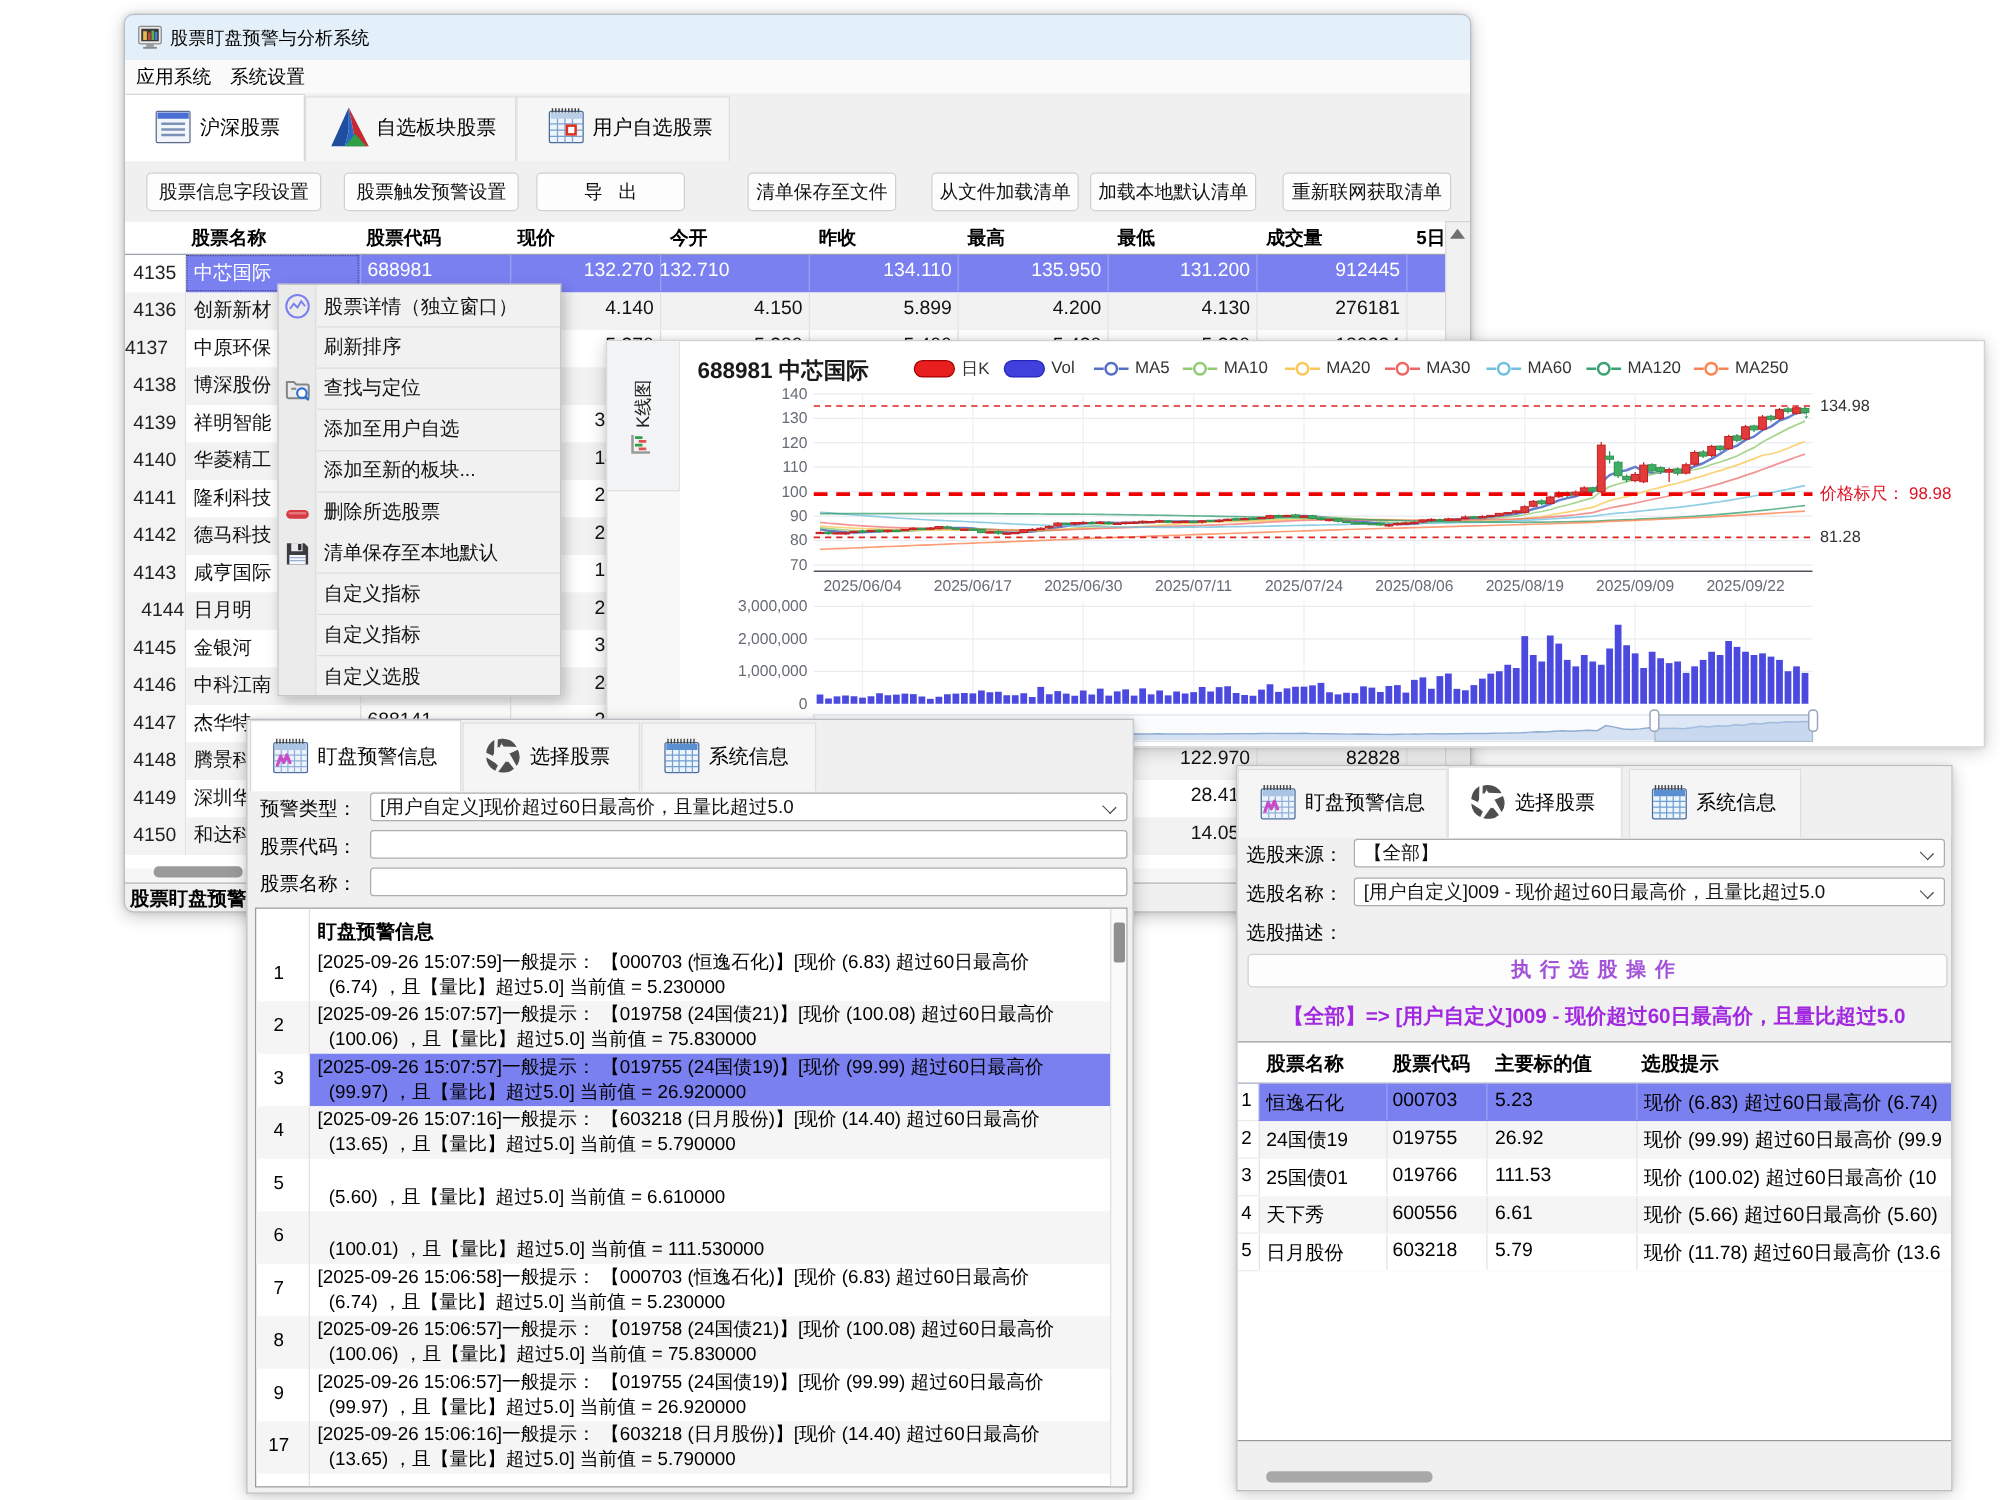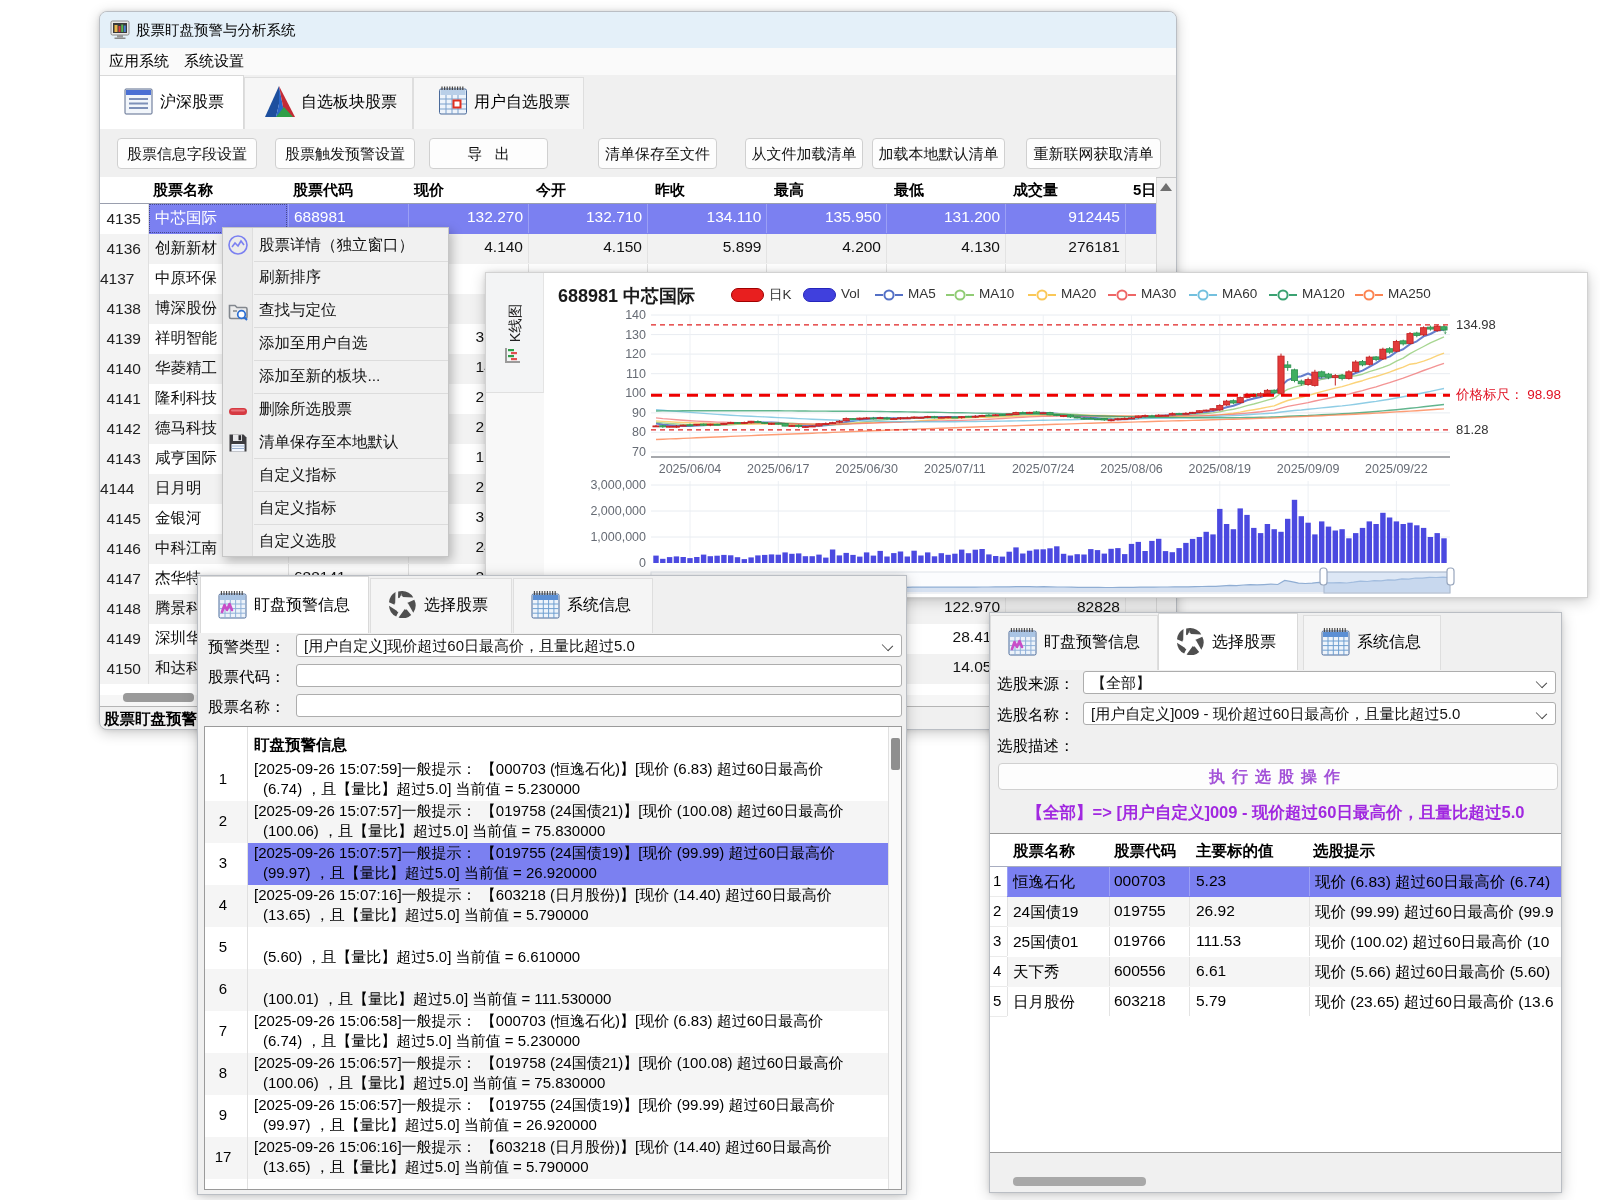--- a/index.html
+++ b/index.html
@@ -103,21 +103,21 @@
       <div class="colsep" style="left:308px;background:#9ba0f5"></div>
       <div class="colsep" style="left:427.5px;background:#9ba0f5"></div>
       <div class="colsep" style="left:546.5px;background:#9ba0f5"></div>
       <div class="colsep" style="left:666px;background:#9ba0f5"></div>
       <div class="colsep" style="left:785.5px;background:#9ba0f5"></div>
       <div class="colsep" style="left:904.5px;background:#9ba0f5"></div>
       <div class="colsep" style="left:1024.5px;background:#9ba0f5"></div>
       <div class="abs" style="left:55px;top:4px;font-size:15.5px;color:#fff;white-space:nowrap">中芯国际</div>
       <div class="abs" style="left:194px;top:4px;font-size:15.5px;color:#fff">688981</div>
       <div class="abs" style="left:308px;top:4px;width:115.0px;text-align:right;font-size:15.5px;color:#fff">132.270</div>
-      <div class="abs" style="left:427.5px;top:4px;width:114.5px;text-align:right;font-size:15.5px;color:#fff">132.710</div>
+      <div class="abs" style="left:427.5px;top:4px;width:114.5px;font-size:15.5px;color:#fff">132.710</div>
       <div class="abs" style="left:546.5px;top:4px;width:115.0px;text-align:right;font-size:15.5px;color:#fff">134.110</div>
       <div class="abs" style="left:666px;top:4px;width:115.0px;text-align:right;font-size:15.5px;color:#fff">135.950</div>
       <div class="abs" style="left:785.5px;top:4px;width:114.5px;text-align:right;font-size:15.5px;color:#fff">131.200</div>
       <div class="abs" style="left:904.5px;top:4px;width:115.5px;text-align:right;font-size:15.5px;color:#fff">912445</div>
       <div class="abs" style="left:49px;top:0px;width:138px;height:29px;border:1px dotted #454a8f"></div>
     </div>
     <div class="abs" style="left:0;top:222px;width:1056px;height:30px;border-bottom:1px solid #ebebeb">
       <div class="abs" style="left:0;top:0;width:48.5px;height:30px;background:#f3f3f3;border-right:1px solid #e0e0e0;font-size:15.5px;color:#222;text-align:center;line-height:29px">4136</div>
       <div class="abs" style="left:48.5px;top:0;width:1007.5px;height:30px;background:#f2f2f2"></div>
       <div class="colsep" style="left:188px;background:#e3e3e3"></div>
@@ -271,21 +271,21 @@
       <div class="abs" style="left:55px;top:4px;font-size:15.5px;color:#111;white-space:nowrap">咸亨国际</div>
       <div class="abs" style="left:194px;top:4px;font-size:15.5px;color:#111">605056</div>
       <div class="abs" style="left:308px;top:4px;width:115.0px;text-align:right;font-size:15.5px;color:#111">19.440</div>
       <div class="abs" style="left:427.5px;top:4px;width:114.5px;text-align:right;font-size:15.5px;color:#111">19.480</div>
       <div class="abs" style="left:546.5px;top:4px;width:115.0px;text-align:right;font-size:15.5px;color:#111">19.520</div>
       <div class="abs" style="left:666px;top:4px;width:115.0px;text-align:right;font-size:15.5px;color:#111">19.700</div>
       <div class="abs" style="left:785.5px;top:4px;width:114.5px;text-align:right;font-size:15.5px;color:#111">19.280</div>
       <div class="abs" style="left:904.5px;top:4px;width:115.5px;text-align:right;font-size:15.5px;color:#111">38654</div>
     </div>
     <div class="abs" style="left:0;top:462px;width:1056px;height:30px;border-bottom:1px solid #ebebeb">
-      <div class="abs" style="left:0;top:0;width:48.5px;height:30px;background:#f3f3f3;border-right:1px solid #e0e0e0;font-size:15.5px;color:#222;text-align:left;line-height:29px">4144</div>
+      <div class="abs" style="left:0;top:0;width:48.5px;height:30px;background:#f3f3f3;border-right:1px solid #e0e0e0;font-size:15.5px;color:#222;text-align:right;line-height:29px">4144</div>
       <div class="abs" style="left:48.5px;top:0;width:1007.5px;height:30px;background:#f2f2f2"></div>
       <div class="colsep" style="left:188px;background:#e3e3e3"></div>
       <div class="colsep" style="left:308px;background:#e3e3e3"></div>
       <div class="colsep" style="left:427.5px;background:#e3e3e3"></div>
       <div class="colsep" style="left:546.5px;background:#e3e3e3"></div>
       <div class="colsep" style="left:666px;background:#e3e3e3"></div>
       <div class="colsep" style="left:785.5px;background:#e3e3e3"></div>
       <div class="colsep" style="left:904.5px;background:#e3e3e3"></div>
       <div class="colsep" style="left:1024.5px;background:#e3e3e3"></div>
       <div class="abs" style="left:55px;top:4px;font-size:15.5px;color:#111;white-space:nowrap">日月明</div>
@@ -1217,17 +1217,17 @@
       <div class="abs" style="left:0;top:153px;width:571px;height:30px;border-bottom:1px solid #ebebeb">
         <div class="abs" style="left:17px;top:0;width:554px;height:30px;background:#fff"></div>
         <div class="colsep" style="left:17px;background:#e3e3e3"></div>
         <div class="colsep" style="left:119px;background:#e3e3e3"></div>
         <div class="colsep" style="left:199px;background:#e3e3e3"></div>
         <div class="colsep" style="left:319px;background:#e3e3e3"></div>
         <div class="abs" style="left:3px;top:5px;font-size:15px">5</div>
         <div class="abs" style="left:23px;top:5px;font-size:15.5px;white-space:nowrap">日月股份</div>
         <div class="abs" style="left:124px;top:5px;font-size:15.5px">603218</div>
         <div class="abs" style="left:206px;top:5px;font-size:15.5px">5.79</div>
-        <div class="abs" style="left:325px;top:5px;width:246px;font-size:15.5px;white-space:nowrap;overflow:hidden">现价 (23.65) 超过60日最高价 (13.6</div>
+        <div class="abs" style="left:325px;top:5px;width:246px;font-size:15.5px;white-space:nowrap;overflow:hidden">现价 (11.78) 超过60日最高价 (13.6</div>
       </div>
     </div>
     <div class="abs" style="left:0;top:541px;width:571px;height:40px;background:#f0f0f0"></div>
     <div class="abs" style="left:23px;top:564px;width:133px;height:9px;background:#a8a8a8;border-radius:4px"></div>
   </div>
 </body></html>

